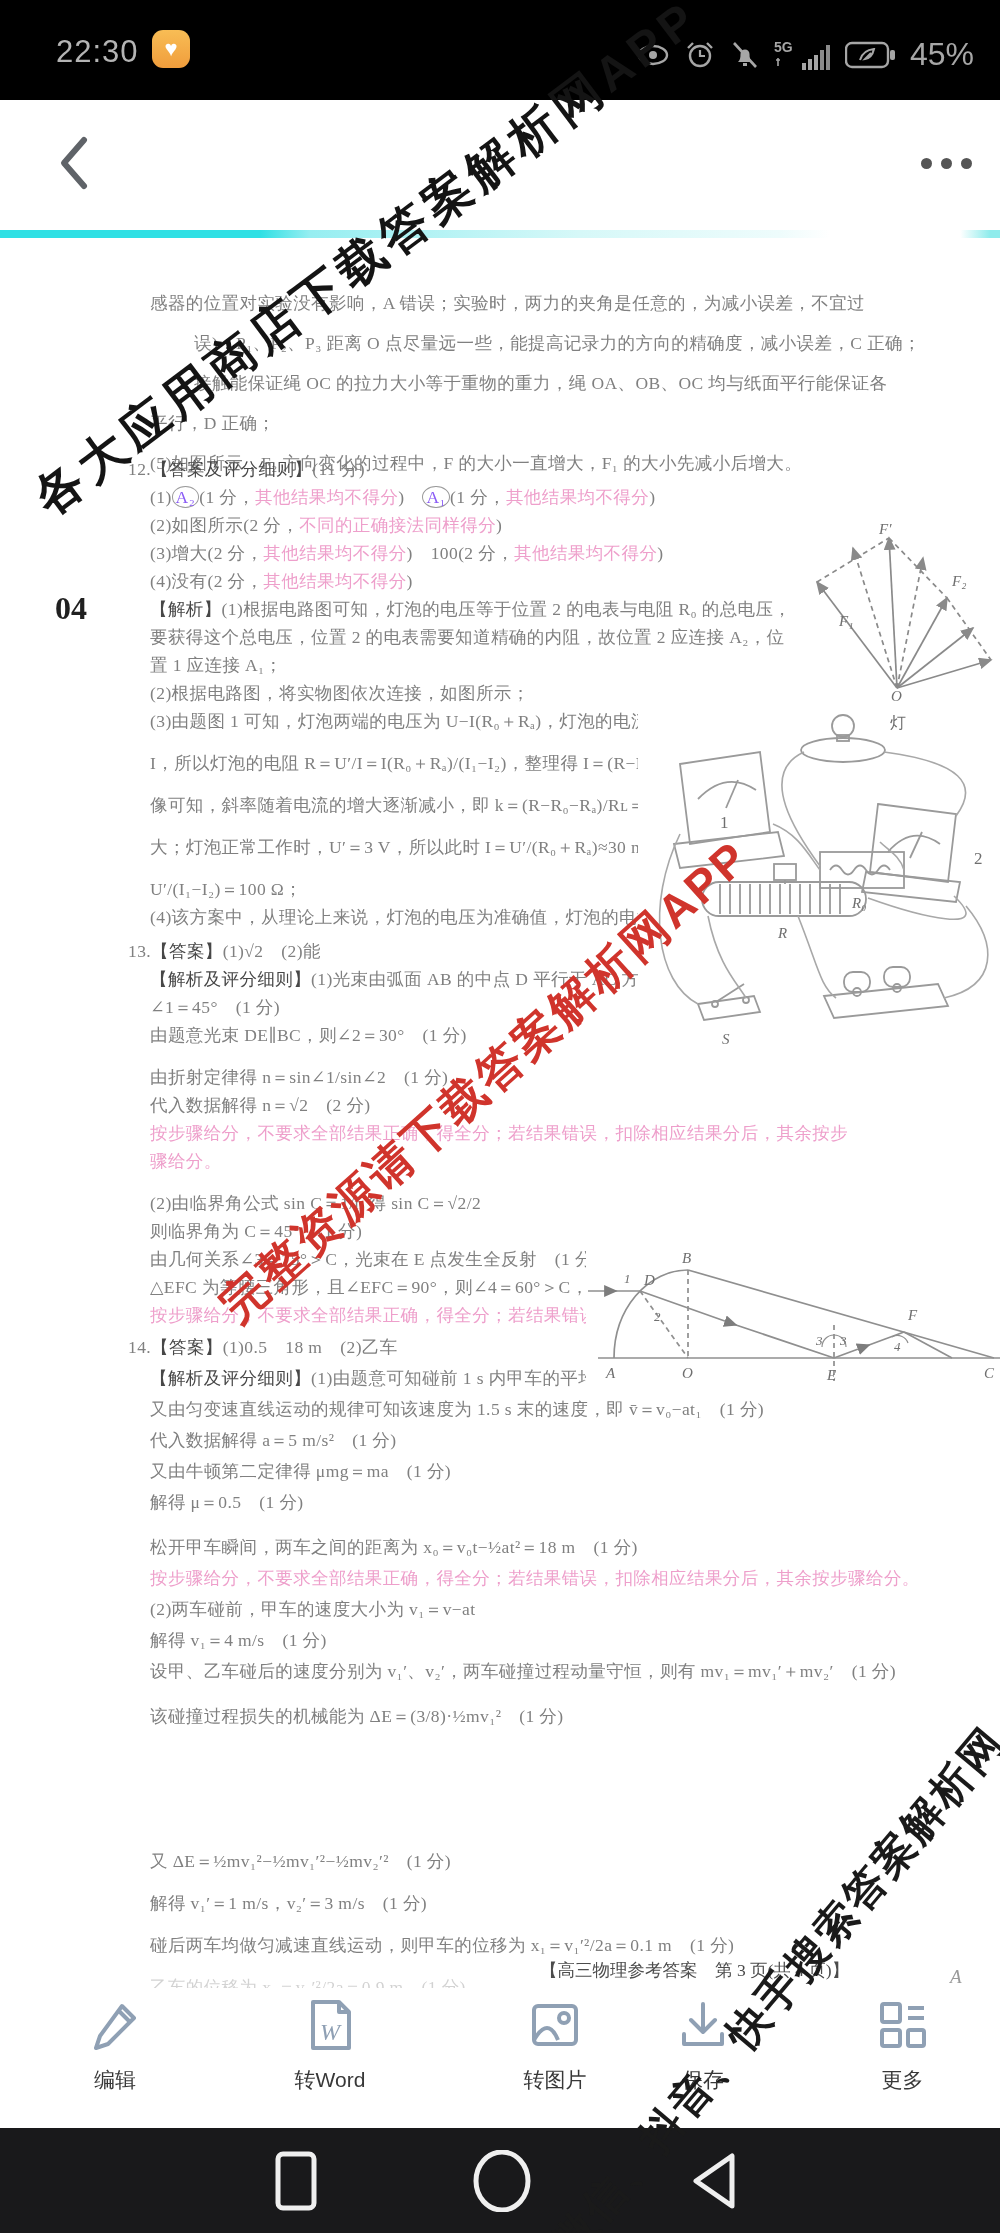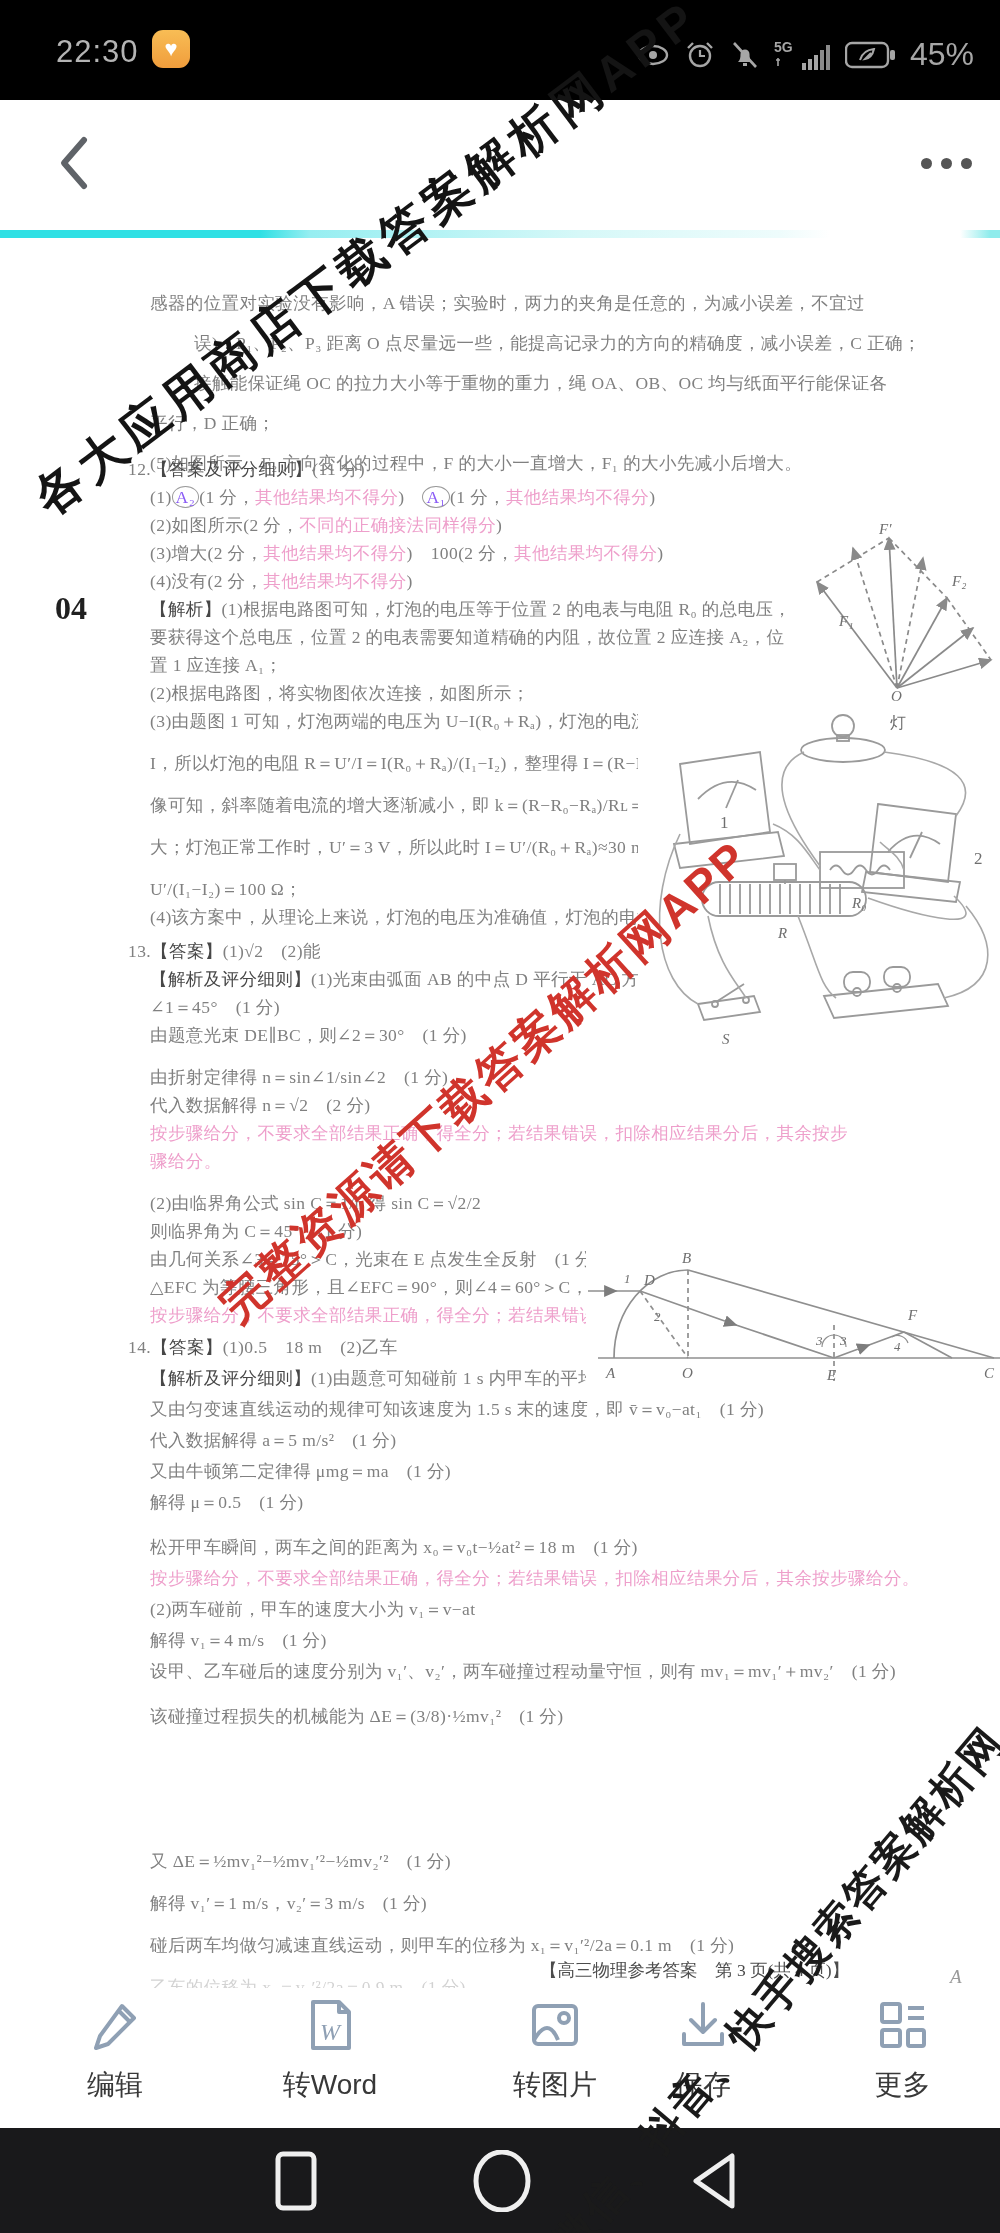--- a/index.html
+++ b/index.html
@@ -52,21 +52,21 @@
   .wm-topleft{left:40px;top:472px;width:800px;font-size:48px;color:#141414;letter-spacing:6px;
       transform:rotate(-37deg);transform-origin:0 50%;}
   .wm-red{left:228px;top:1282px;width:680px;font-size:46px;color:#d0342c;letter-spacing:3px;font-weight:700;
       transform:rotate(-42deg);transform-origin:0 50%;}
   .wm-bottomright{left:562px;top:2222px;width:720px;font-size:42px;color:#1a1a1a;letter-spacing:3px;
       transform:rotate(-50deg);transform-origin:0 50%;}
   
   .toolbar{position:absolute;left:0;top:1988px;width:1000px;height:140px;background:#fff;z-index:12;}
   .tool-item{position:absolute;top:10px;display:flex;flex-direction:column;align-items:center;gap:14px;}
   .tool-item svg{display:block;}
-  .tool-label{font-size:28px;color:#383838;}
+  .tool-label{font-size:21px;color:#383838;}
   
   .androidbar{position:absolute;left:0;top:2128px;width:1000px;height:105px;background:#19191b;z-index:15;}
   .anav{position:absolute;top:22px;}
 </style>
 </head>
 <body>
 
 <div class="statusbar">
   <span class="time">22:30</span>
   <span class="heart-badge">♥</span>

